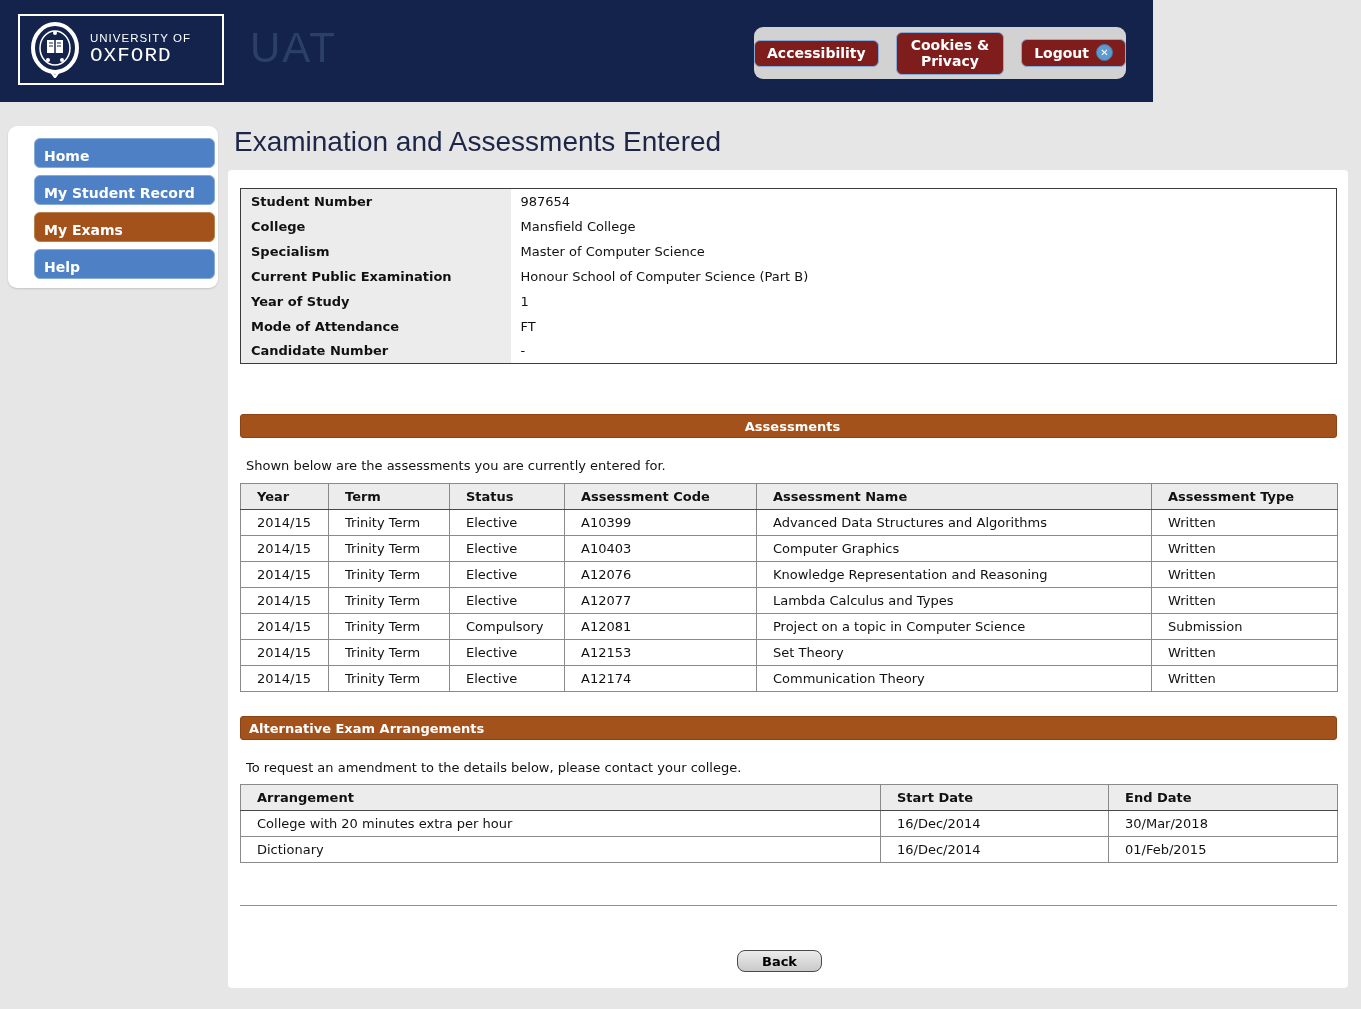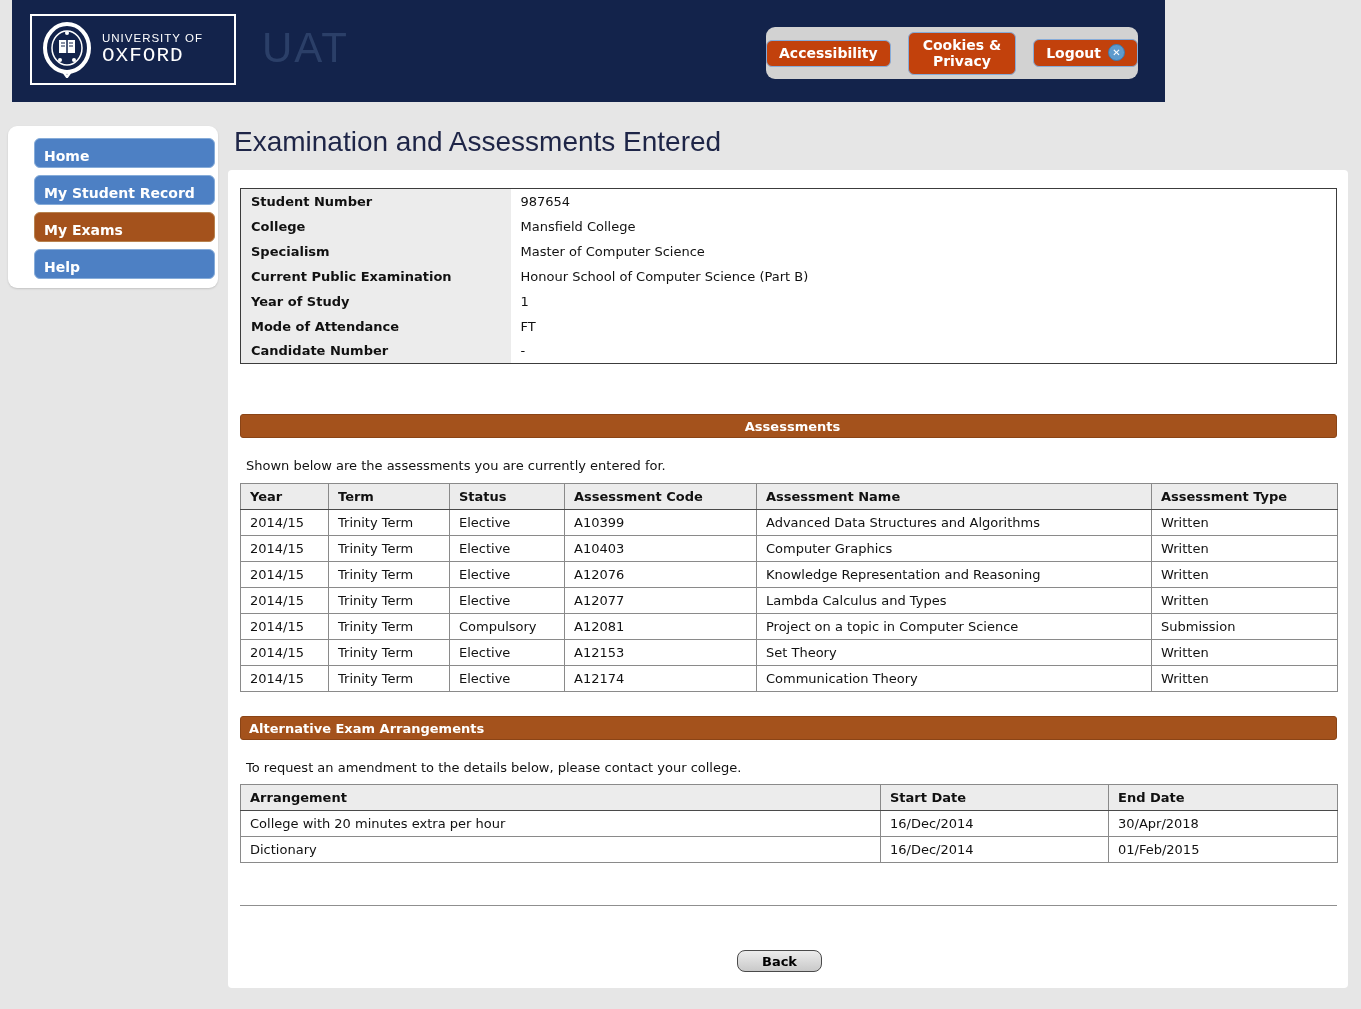--- a/index.html
+++ b/index.html
@@ -7,21 +7,21 @@
   body {
     background:#e6e6e6;
     font-family:"DejaVu Sans","Liberation Sans",sans-serif;
     position:relative;
     overflow:hidden;
     color:#111;
   }
 
   
   .top-banner {
-    position:absolute; left:12px; top:0; width:1153px; height:102px;
+    position:absolute; left:0; top:0; width:1153px; height:102px;
     background:#13234b;
   }
   .logo-box {
     position:absolute; left:18px; top:14px; width:206px; height:71px;
     border:2px solid #ffffff;
     display:flex; align-items:center; gap:10px; padding-left:10px;
   }
   .crest { flex:0 0 auto; }
   .logo-text { color:#fff; line-height:1.05; }
   .logo-line1 { font-size:11.5px; letter-spacing:1px; font-family:"Liberation Sans",sans-serif; }
@@ -30,21 +30,21 @@
     position:absolute; left:250px; top:24px;
     font-size:42px; color:#2b3f68; font-family:"Liberation Sans",sans-serif;
     letter-spacing:2px;
   }
   .utility-pill {
     position:absolute; right:27px; top:27px; width:372px; height:52px;
     background:#d2d2d2; border-radius:9px;
     display:flex; align-items:center; justify-content:center; gap:17px;
   }
   .pill-btn {
-    background:#c2410c; border:1px solid #86acd9; border-radius:6px;
+    background:#7f1d1d; border:1px solid #86acd9; border-radius:6px;
     color:#fff; font-weight:bold; font-size:14px;
     font-family:"DejaVu Sans",sans-serif;
     padding:4px 12px 5px 12px; cursor:pointer;
     display:flex; align-items:center; gap:7px;
   }
   .logout-x {
     display:inline-flex; width:17px; height:17px; border-radius:50%;
     background:#5e9bcd; border:1px solid #3c7ab0;
     color:#fff; font-size:10px; font-weight:bold;
     align-items:center; justify-content:center;
@@ -95,21 +95,21 @@
   .intro-text { position:absolute; left:18px; font-size:13px; color:#111; }
 
   
   .grid-table {
     position:absolute; left:12px;
     border-collapse:collapse; table-layout:fixed; width:1097px;
     border:1px solid #3c3c3c;
   }
   .grid-table th, .grid-table td {
     border:1px solid #8a8a8a; font-size:13px; text-align:left;
-    padding:0 9px; height:26px; vertical-align:middle;
+    padding:0 16px; height:26px; vertical-align:middle;
     overflow:hidden; white-space:nowrap;
   }
   .grid-table th { background:#ececec; font-weight:bold; border-bottom:1px solid #4a4a4a; }
 
   .bottom-rule {
     position:absolute; left:12px; top:735px; width:1097px; height:0;
     border-top:1px solid #8f8f8f;
   }
   .back-btn {
     position:absolute; left:509px; top:780px; width:85px; height:22px;
@@ -295,21 +295,21 @@
     </colgroup>
     <tbody>
         <tr>
       <th>Arrangement</th>
       <th>Start Date</th>
       <th>End Date</th>
     </tr>
     <tr>
       <td>College with 20 minutes extra per hour</td>
       <td>16/Dec/2014</td>
-      <td>30/Apr/2018</td>
+      <td>30/Mar/2018</td>
     </tr>
     <tr>
       <td>Dictionary</td>
       <td>16/Dec/2014</td>
       <td>01/Feb/2015</td>
     </tr>
   </tbody>
     </table>
 
   <div class="bottom-rule"></div>

